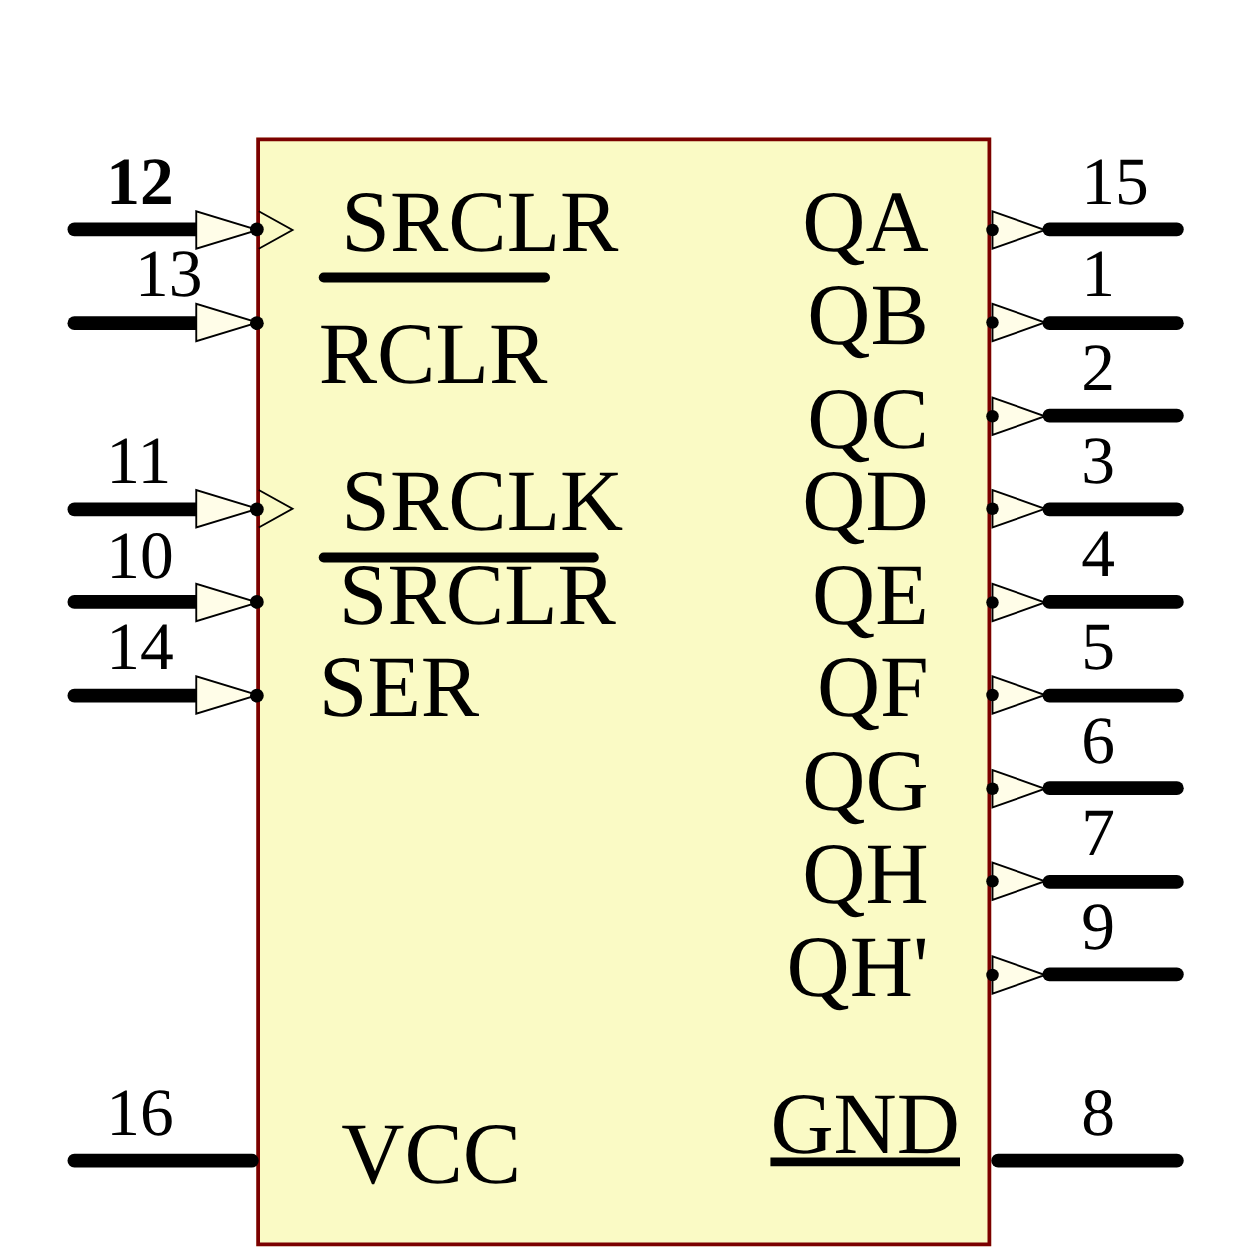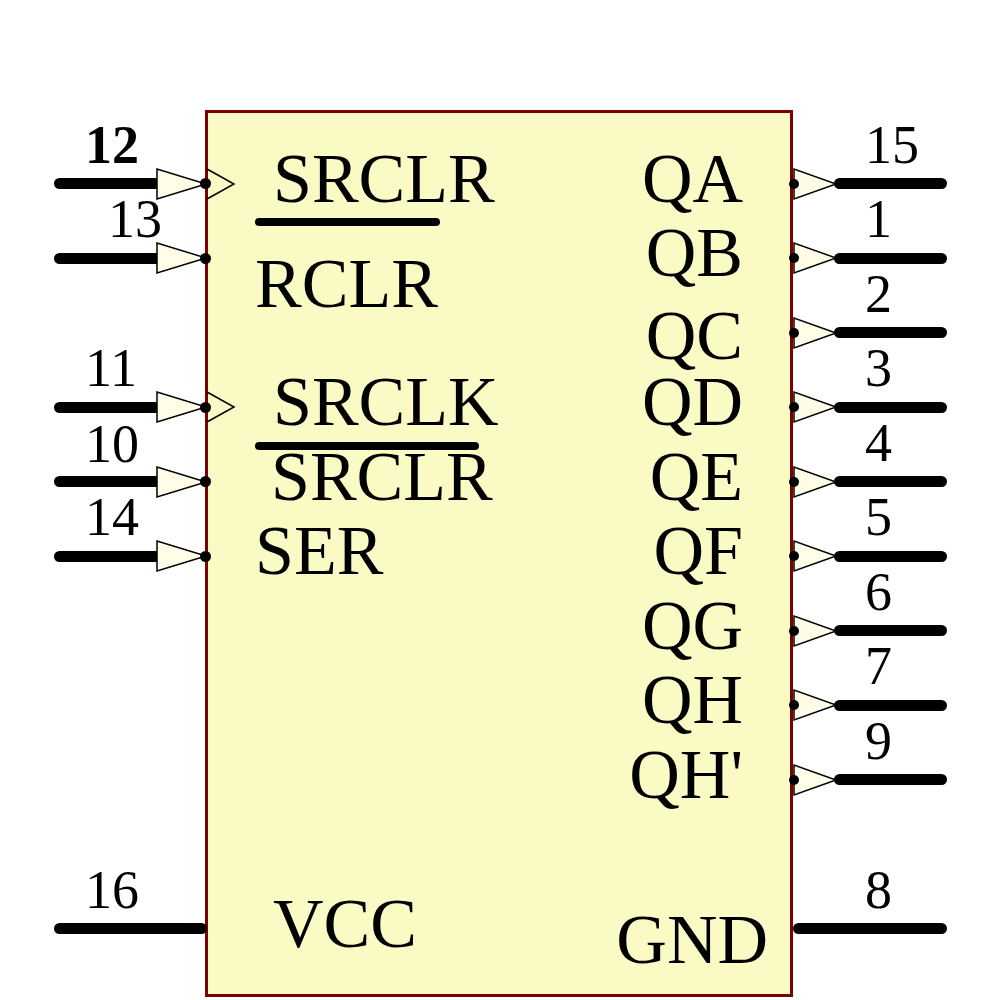--- a/index.html
+++ b/index.html
@@ -168,17 +168,17 @@
       <div class="pin-dot" style="left: 789px; top: 700px; width: 10px; height: 10px;"></div>
       <div class="pin-wire" style="left: 834px; top: 774px; width: 113px;"></div>
       <div class="pin-number" style="left: 865px; top: 713.5px;">9</div>
       <div class="pin-label" style="right: 257px; top: 739.5px; text-align: right;">QH'</div>
       <svg class="arrow" width="45" height="32" style="left: 793px; top: 763.5px;">
         <polygon points="1,1 1,31 43,16" fill="#fffde8" stroke="#000000" stroke-width="1.5"></polygon>
       </svg>
       <div class="pin-dot" style="left: 789px; top: 774.5px; width: 10px; height: 10px;"></div>
       <div class="pin-wire" style="left: 793px; top: 923px; width: 154px;"></div>
       <div class="pin-number" style="left: 865px; top: 862.5px;">8</div>
-      <div class="pin-label" style="right: 232px; top: 905px; text-align: center;">GND</div>
+      <div class="pin-label" style="right: 232px; top: 865px; text-align: center; text-decoration: underline;">GND</div>
       <div class="overline-bar" style="left: 255px; top: 218px; width: 185px;"></div>
       <div class="overline-bar" style="left: 255px; top: 441.5px; width: 224px;"></div>
     </div>
 </div>
 
 </body></html>

